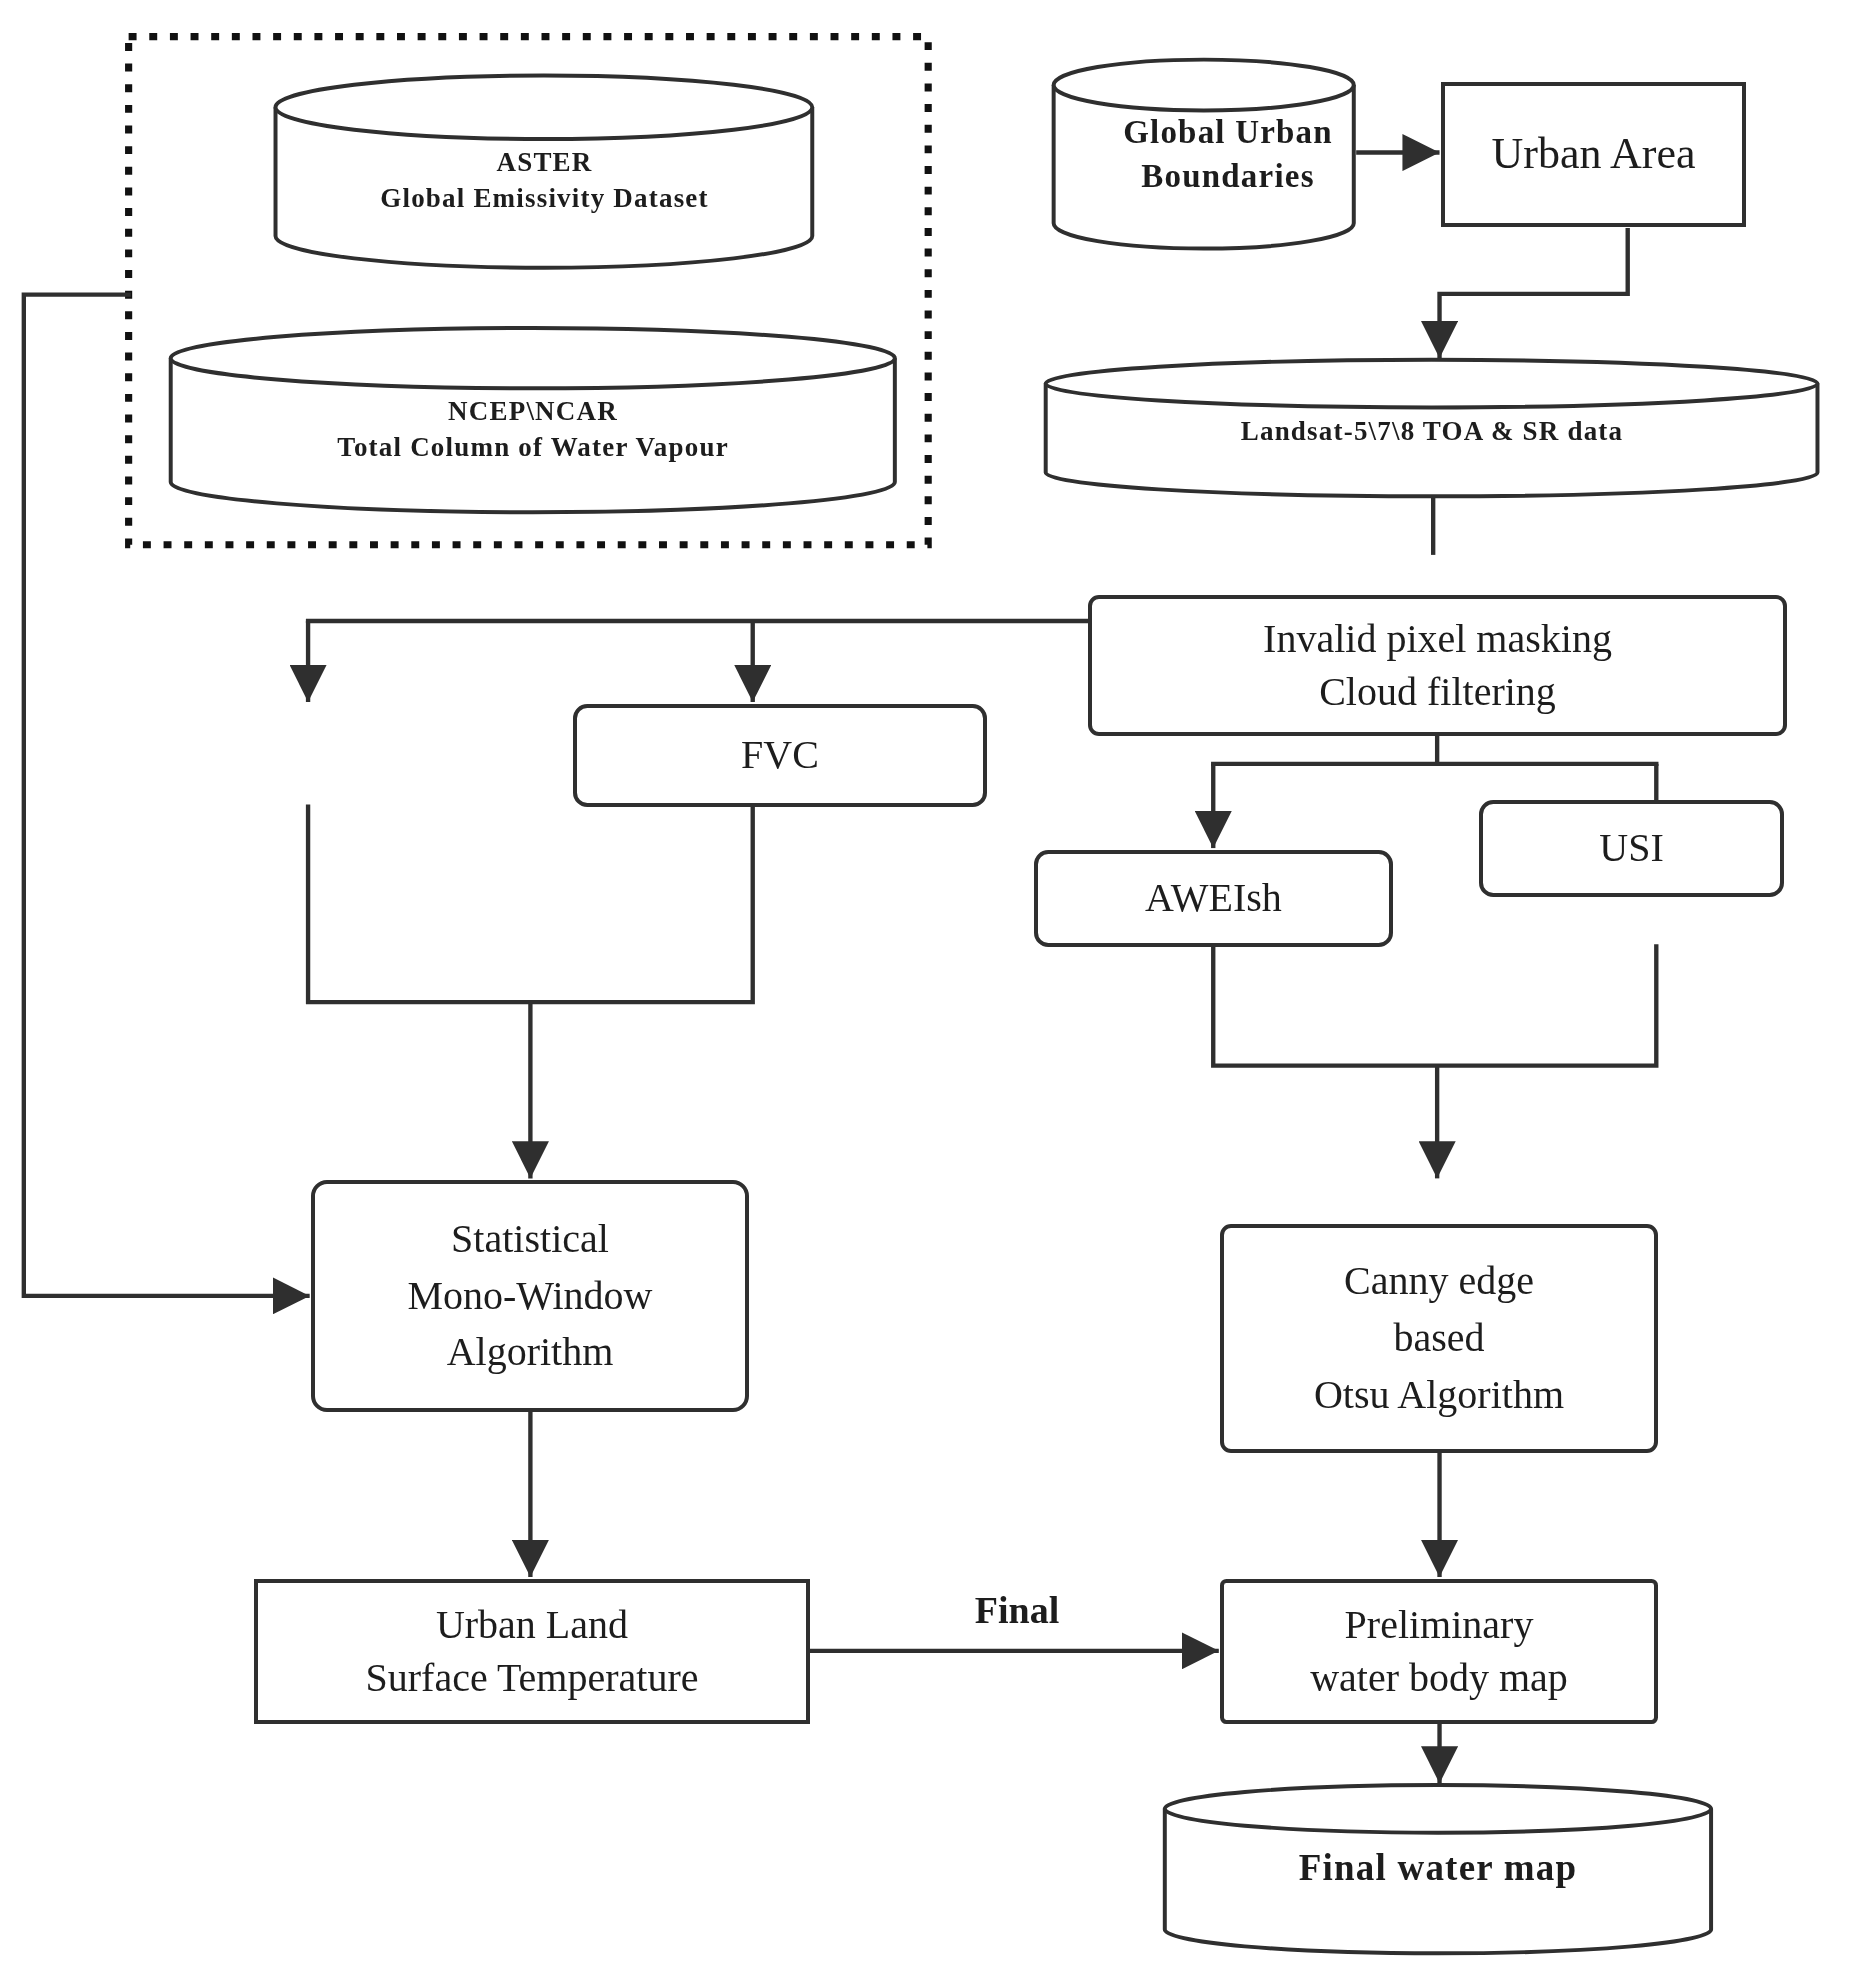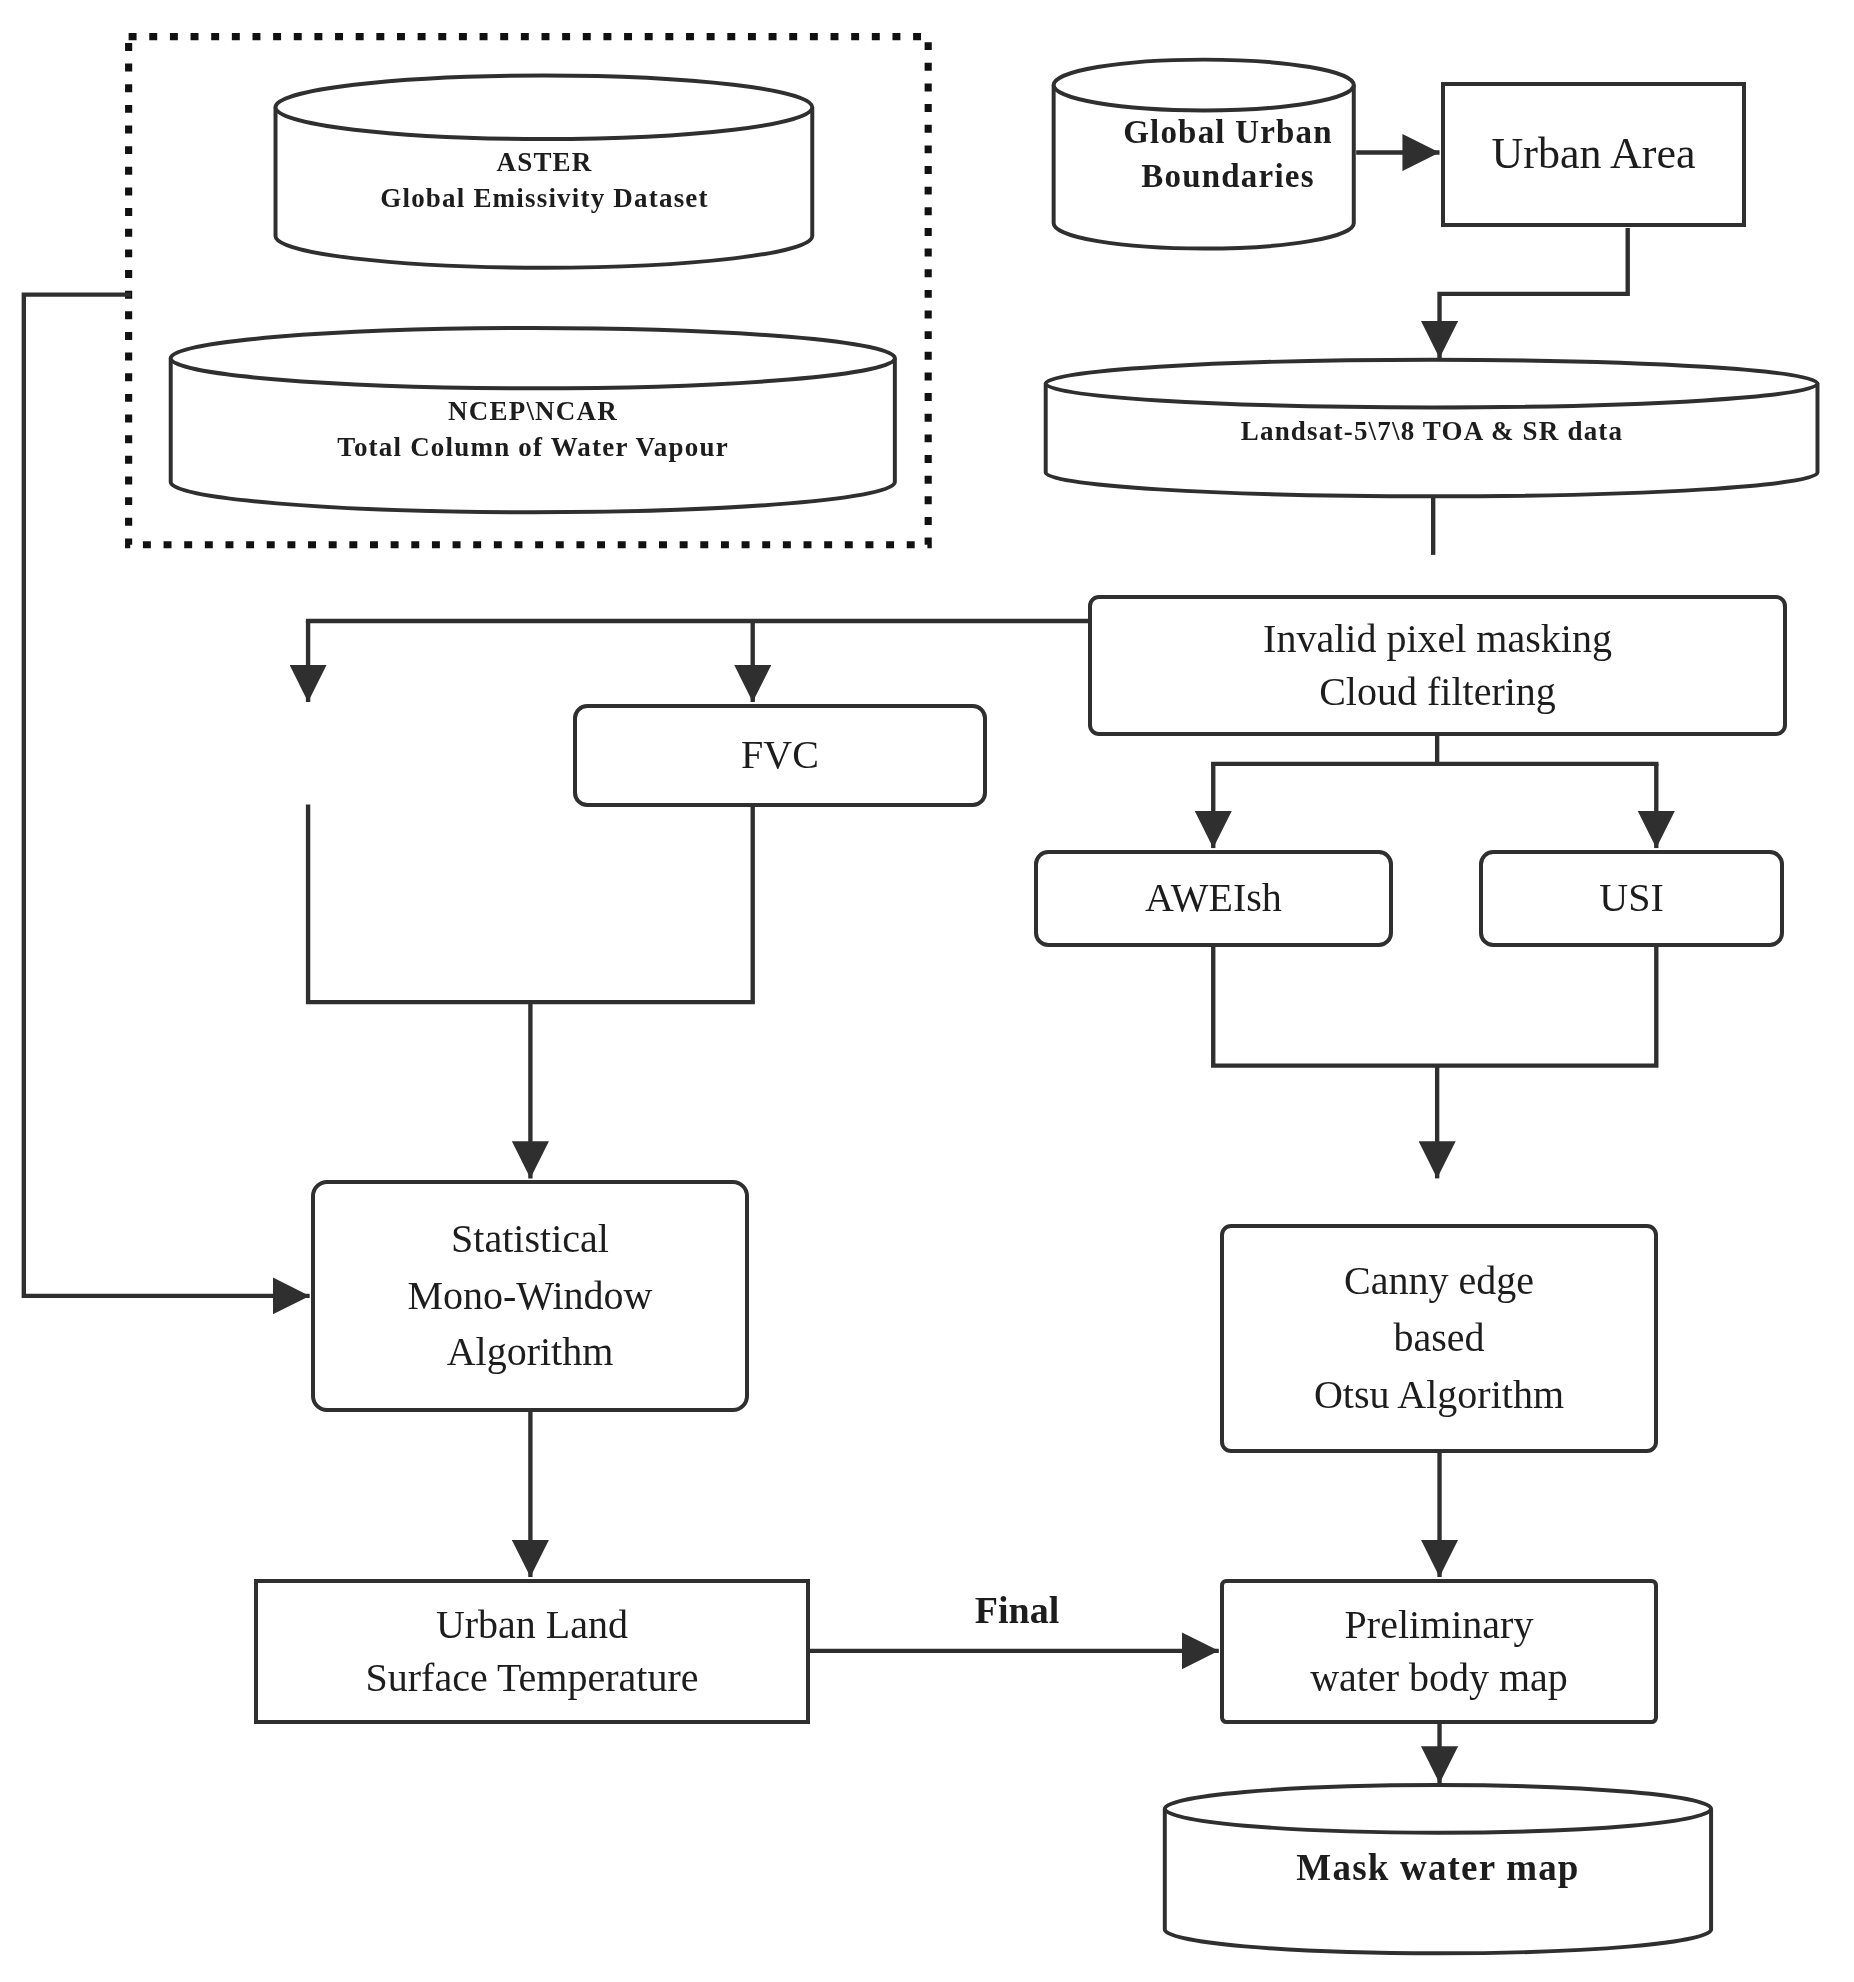--- a/index.html
+++ b/index.html
@@ -121,42 +121,42 @@
   <div class="node cyl-label fs42 bold" style="left:1078px; top:71px; width:300px; height:167px;align-items:center;">
     <span>Global Urban
 Boundaries</span>
   </div>
 
   <div class="node cyl-label fs44 bold" style="left:1046px; top:372px; width:772px; height:119px;">
     <span>Landsat-5\7\8 TOA &amp; SR data</span>
   </div>
 
   <div class="node cyl-label fs46 bold" style="left:1165px; top:1799px; width:546px; height:139px;">
-    <span>Mask water map</span>
+    <span>Final water map</span>
   </div>
 
   <div class="node rect fs56" style="left:1441px; top:82px; width:305px; height:145px;">
     <span>Urban Area</span>
   </div>
 
   <div class="node rounded r14 fs50" style="left:1088px; top:551px; width:699px; height:141px;">
     <span>Invalid pixel masking
 Cloud filtering</span>
   </div>
 
 
   <div class="node rounded fs50" style="left:573px; top:704px; width:414px; height:103px;">
     <span>FVC</span>
   </div>
 
   <div class="node rounded fs50" style="left:1034px; top:850px; width:359px; height:97px;">
     <span>AWEIsh</span>
   </div>
 
-  <div class="node rounded fs50" style="left:1479px; top:850px; width:305px; height:97px;">
+  <div class="node rounded fs50" style="left:1479px; top:800px; width:305px; height:97px;">
     <span>USI</span>
   </div>
 
   <div class="node rounded r20 fs50 lh14" style="left:311px; top:1180px; width:438px; height:232px;">
     <span>Statistical
 Mono-Window
 Algorithm</span>
   </div>
 
   <div class="node rounded r14 fs50 lh14" style="left:1220px; top:1180px; width:438px; height:229px;">

